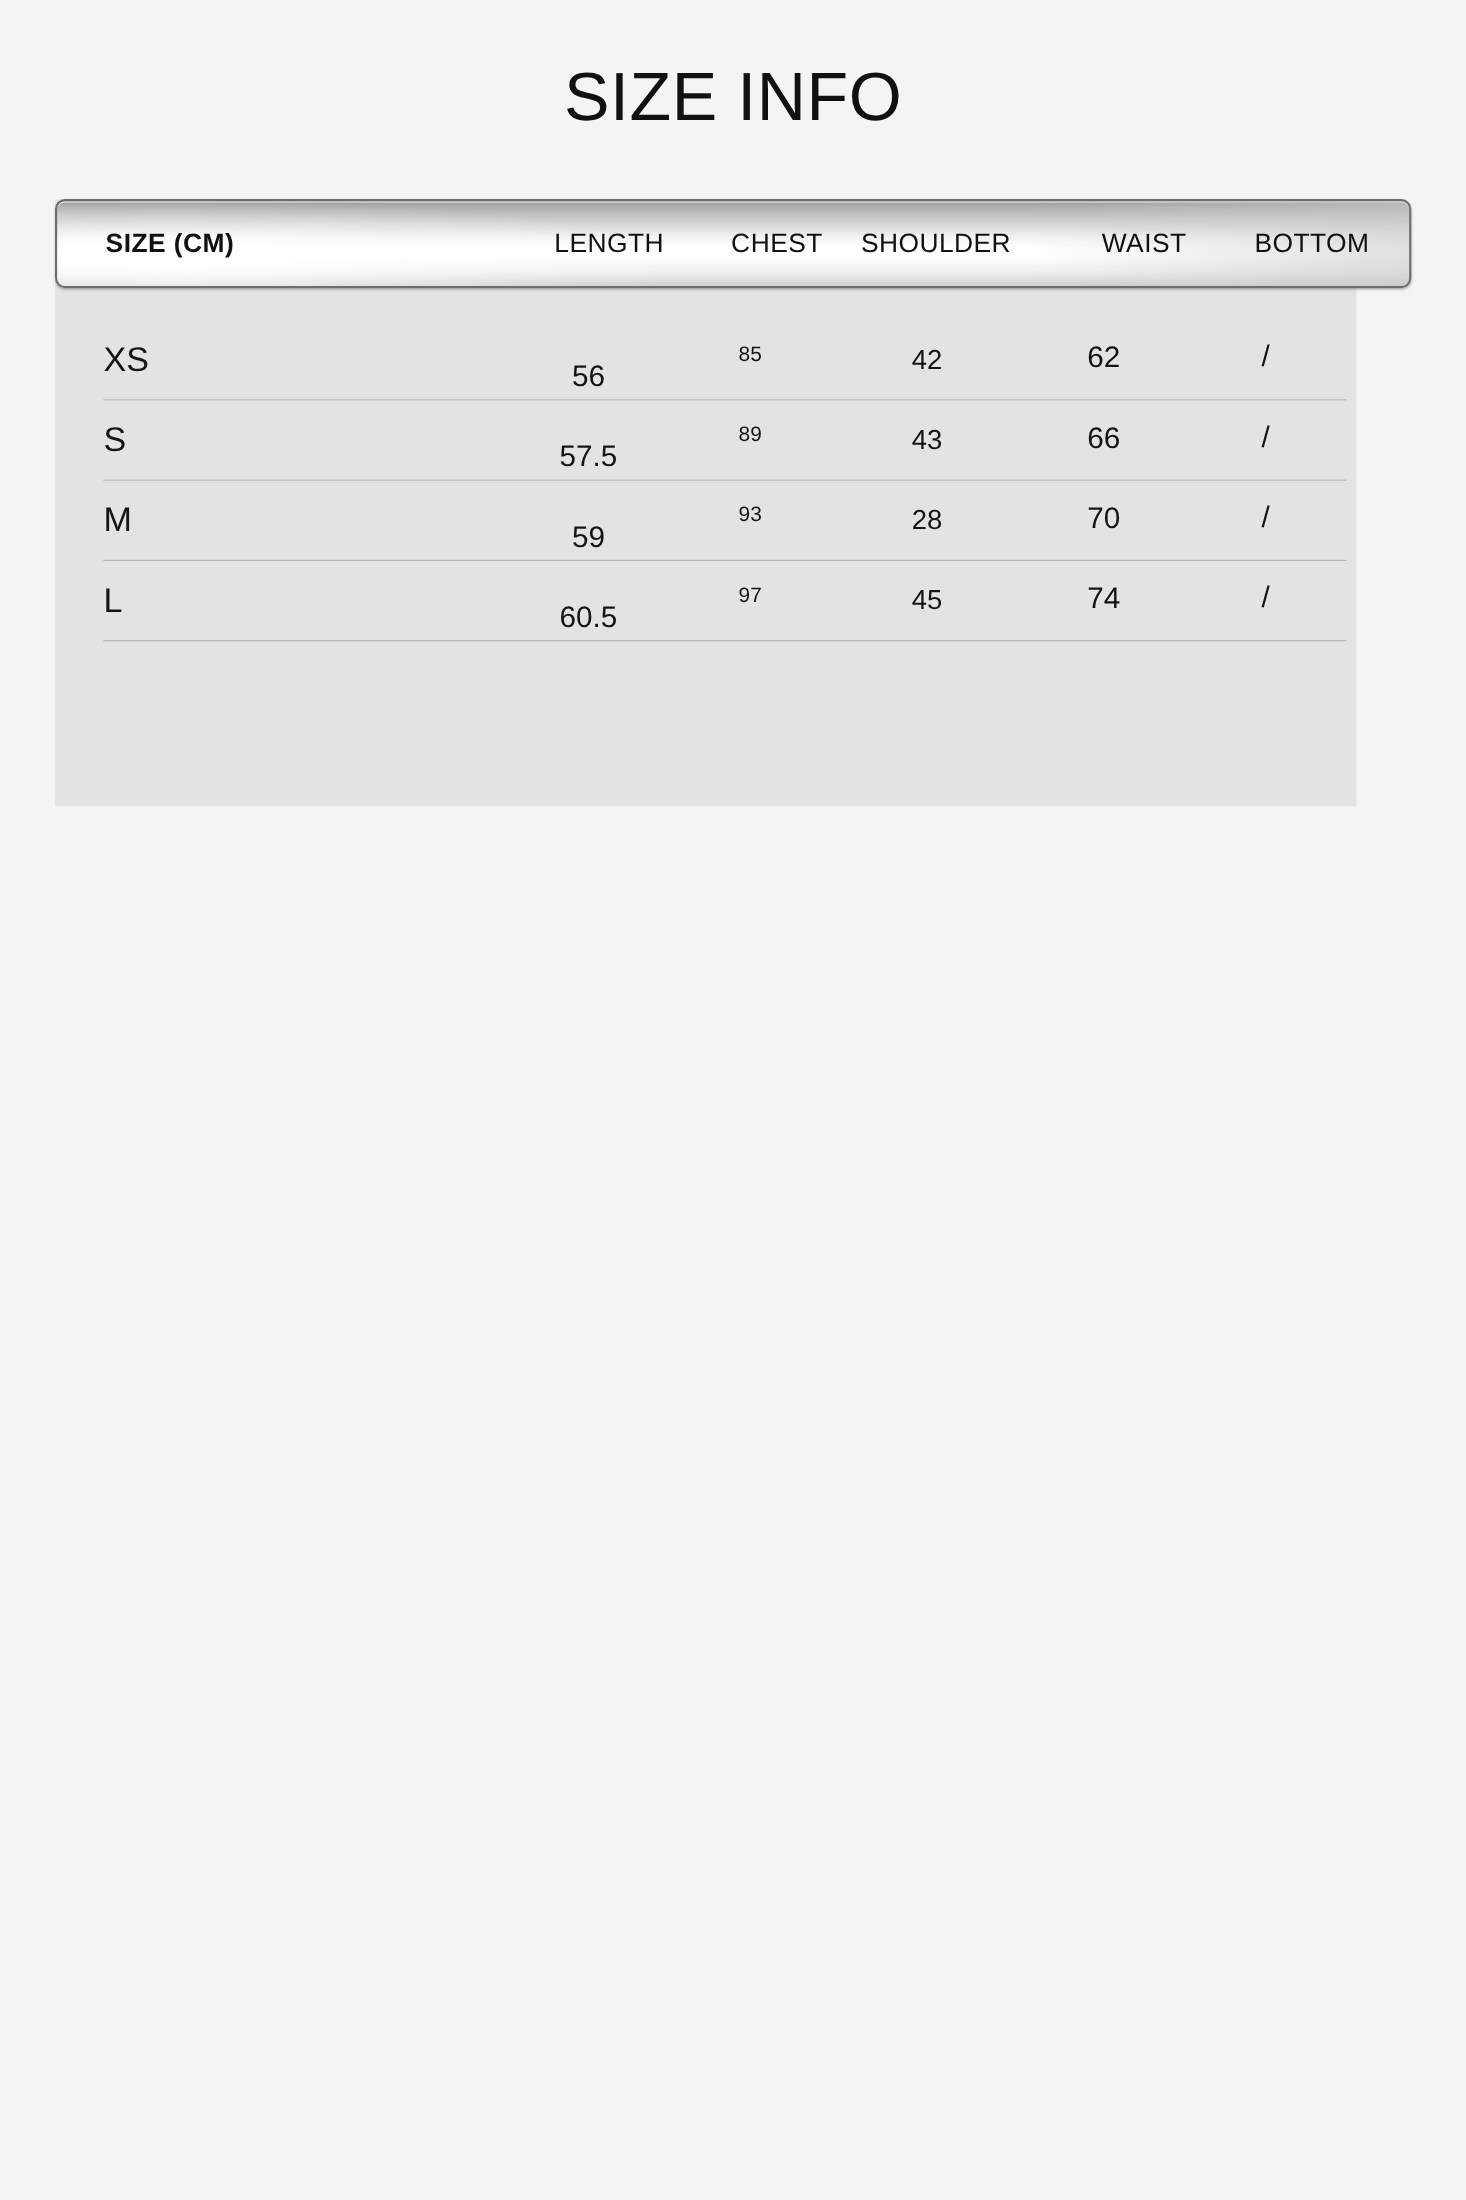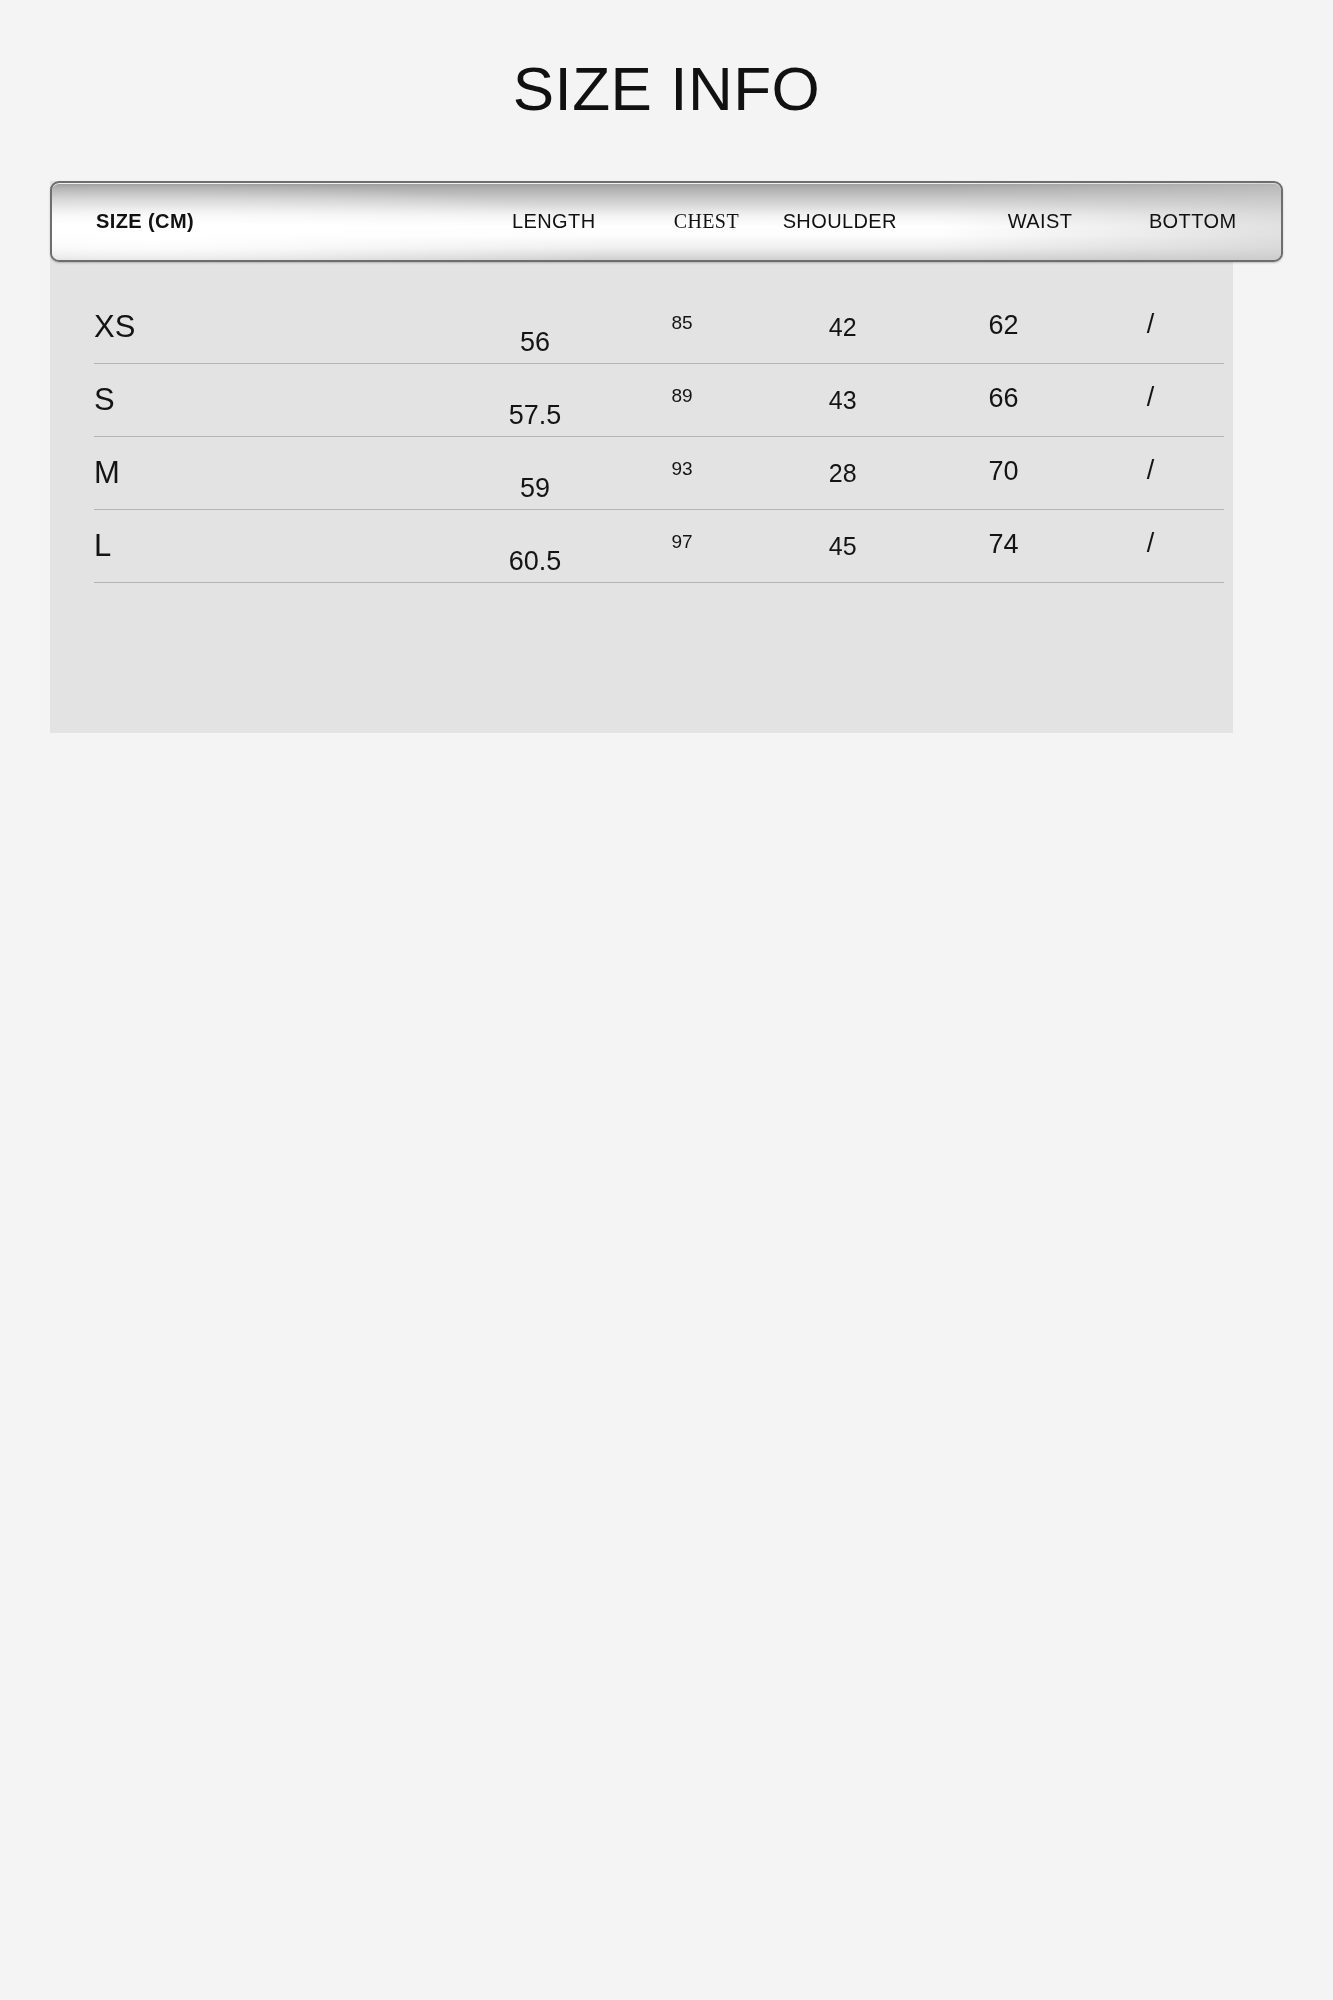--- a/index.html
+++ b/index.html
@@ -99,29 +99,29 @@
     z-index: 2;
     display: flex;
     align-items: center;
     height: 100%;
     width: 100%;
     box-sizing: border-box;
     padding-left: 44px;
     padding-right: 12px;
   }
   .header-cell {
-    font-size: 20px;
+    font-size: 24px;
     font-weight: 700;
     color: #111111;
     letter-spacing: 0.4px;
     white-space: nowrap;
   }
   .header-cell.col-size    { width: 400px; text-align: left; font-weight: 700; }
   .header-cell.col-length  { width: 160px; text-align: center; font-weight: 400; }
-  .header-cell.col-chest   { width: 160px; text-align: center; font-weight: 400; font-family: Liberation Serif, serif; }
+  .header-cell.col-chest   { width: 160px; text-align: center; font-weight: 400; }
   .header-cell.col-shoulder{ width: 190px; font-weight: 400; }
   .header-cell.col-waist   { width: 160px; text-align: center; font-weight: 400; }
   .header-cell.col-bottom  { width: 160px; text-align: center; font-weight: 400; }
 
   
   .rows-area {
     position: absolute;
     left: 94px;
     top: 291px;
     width: 1130px;

